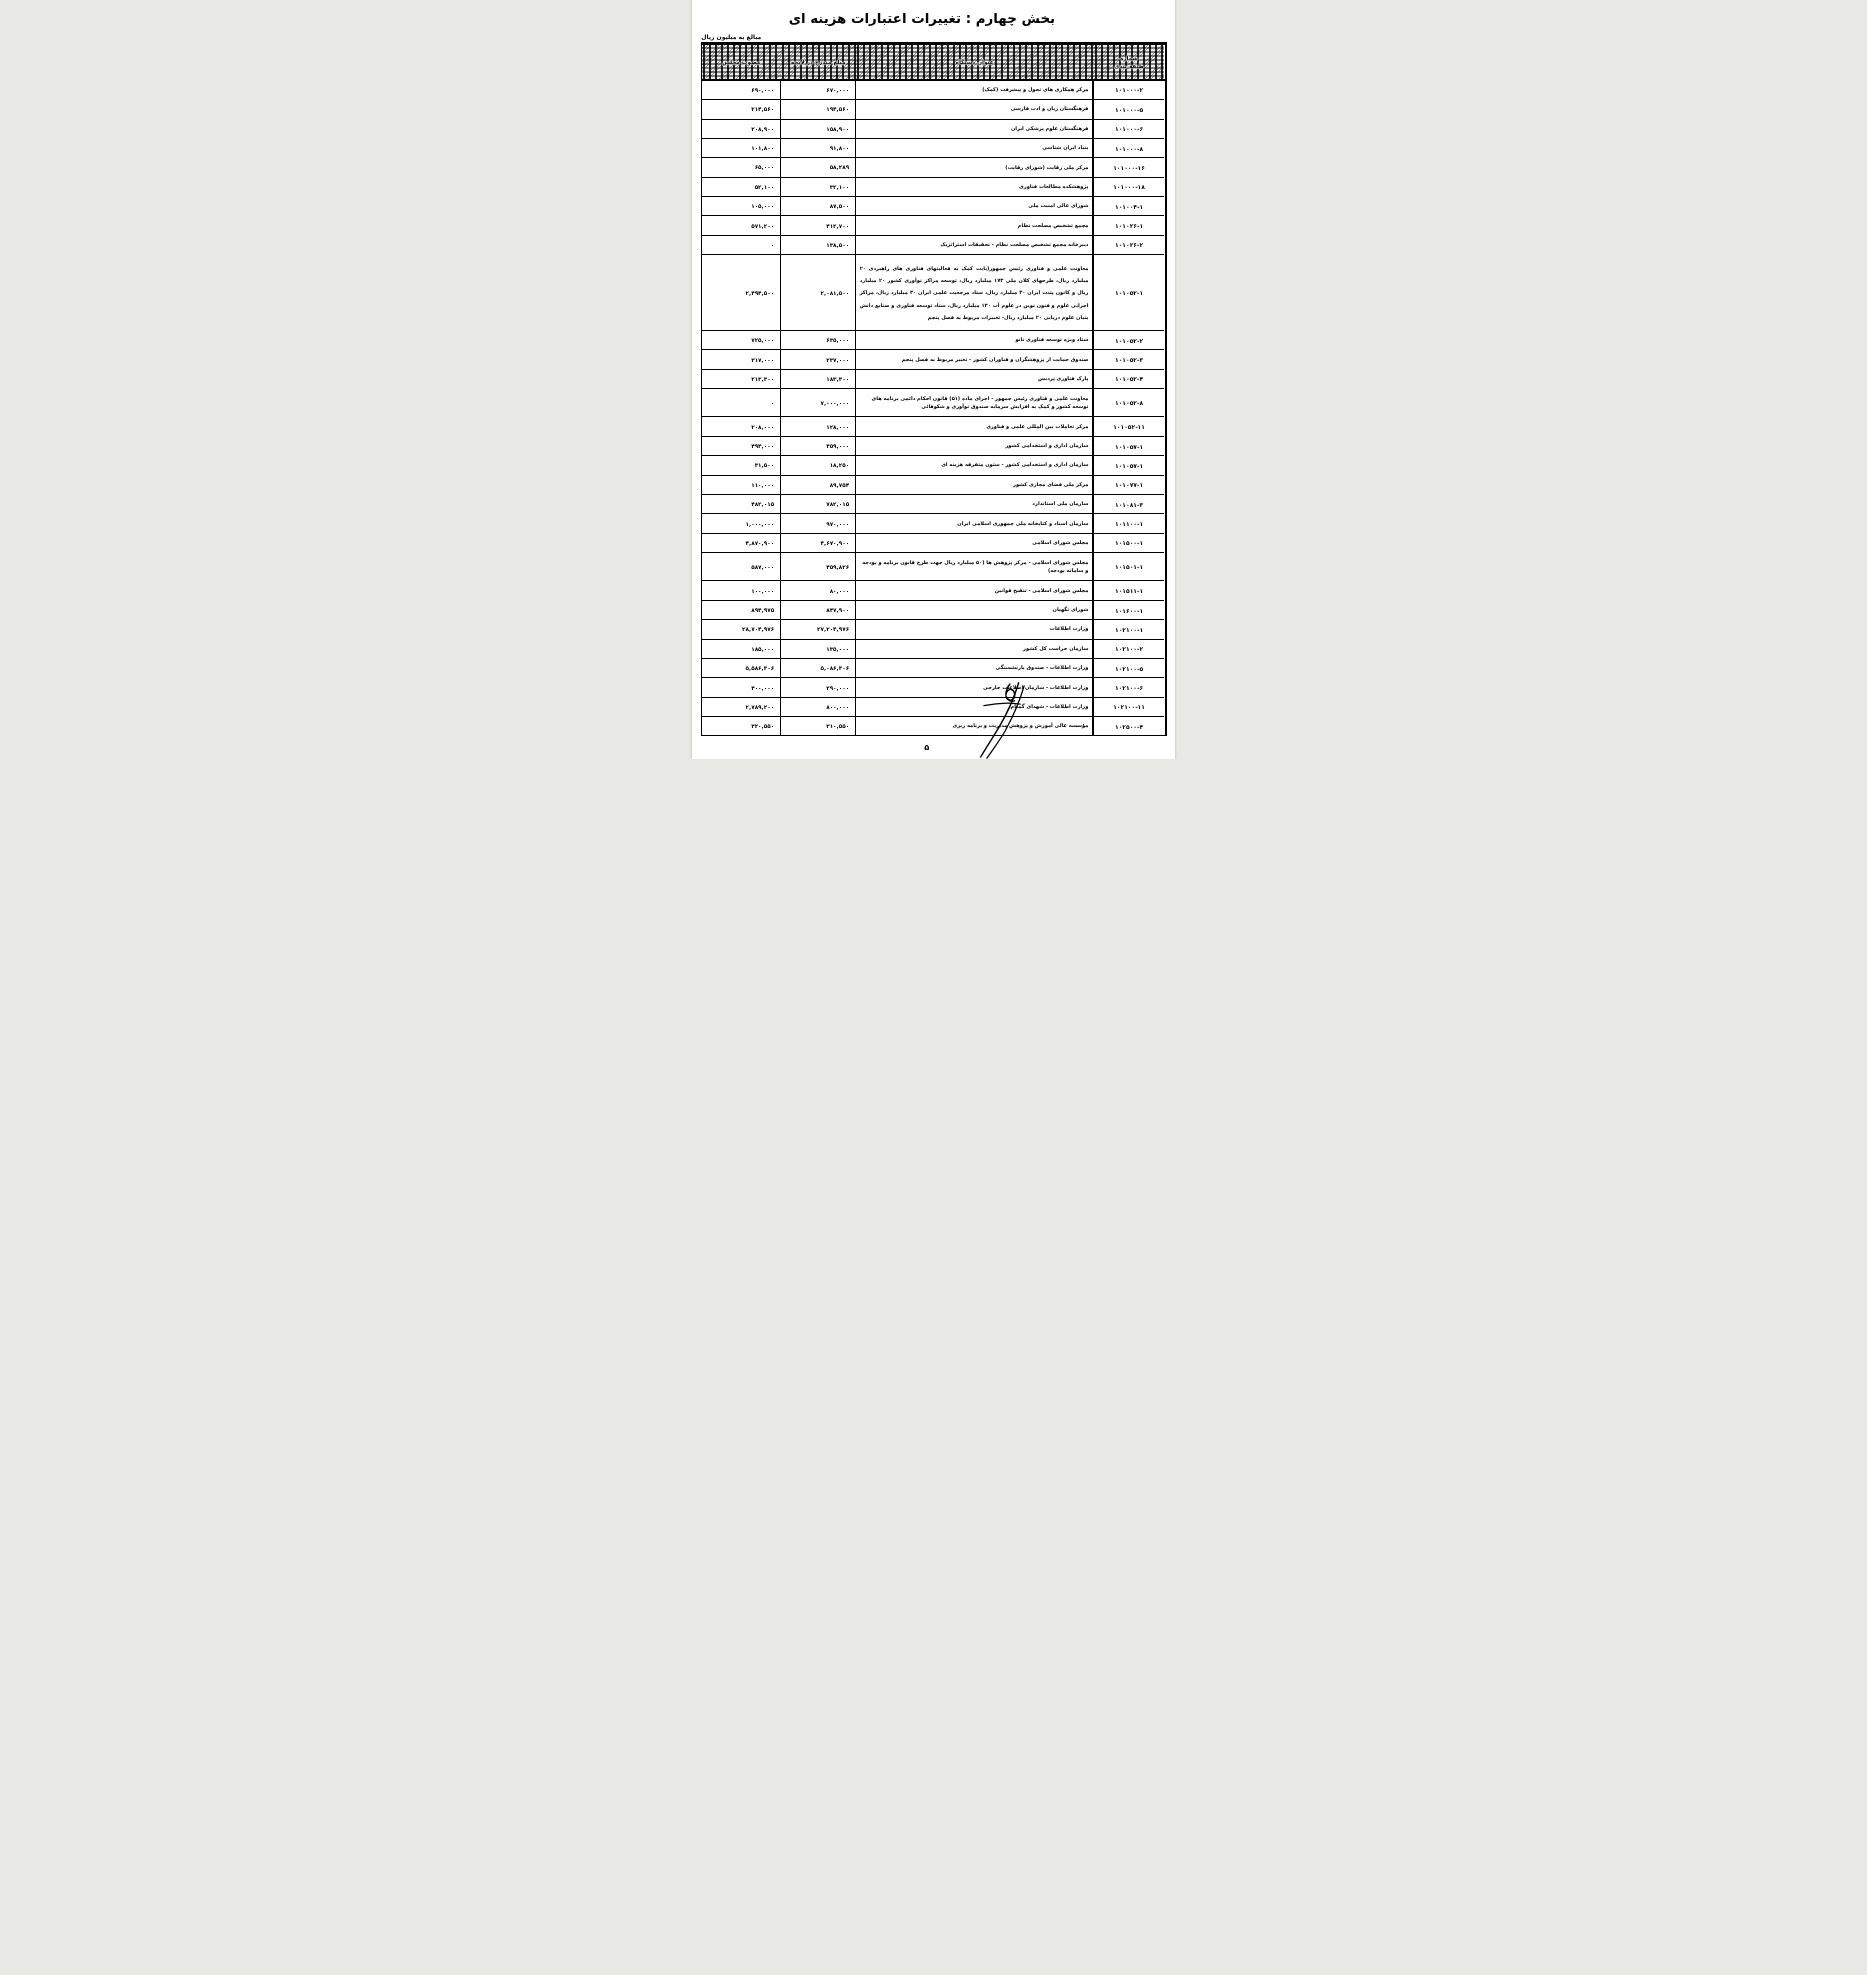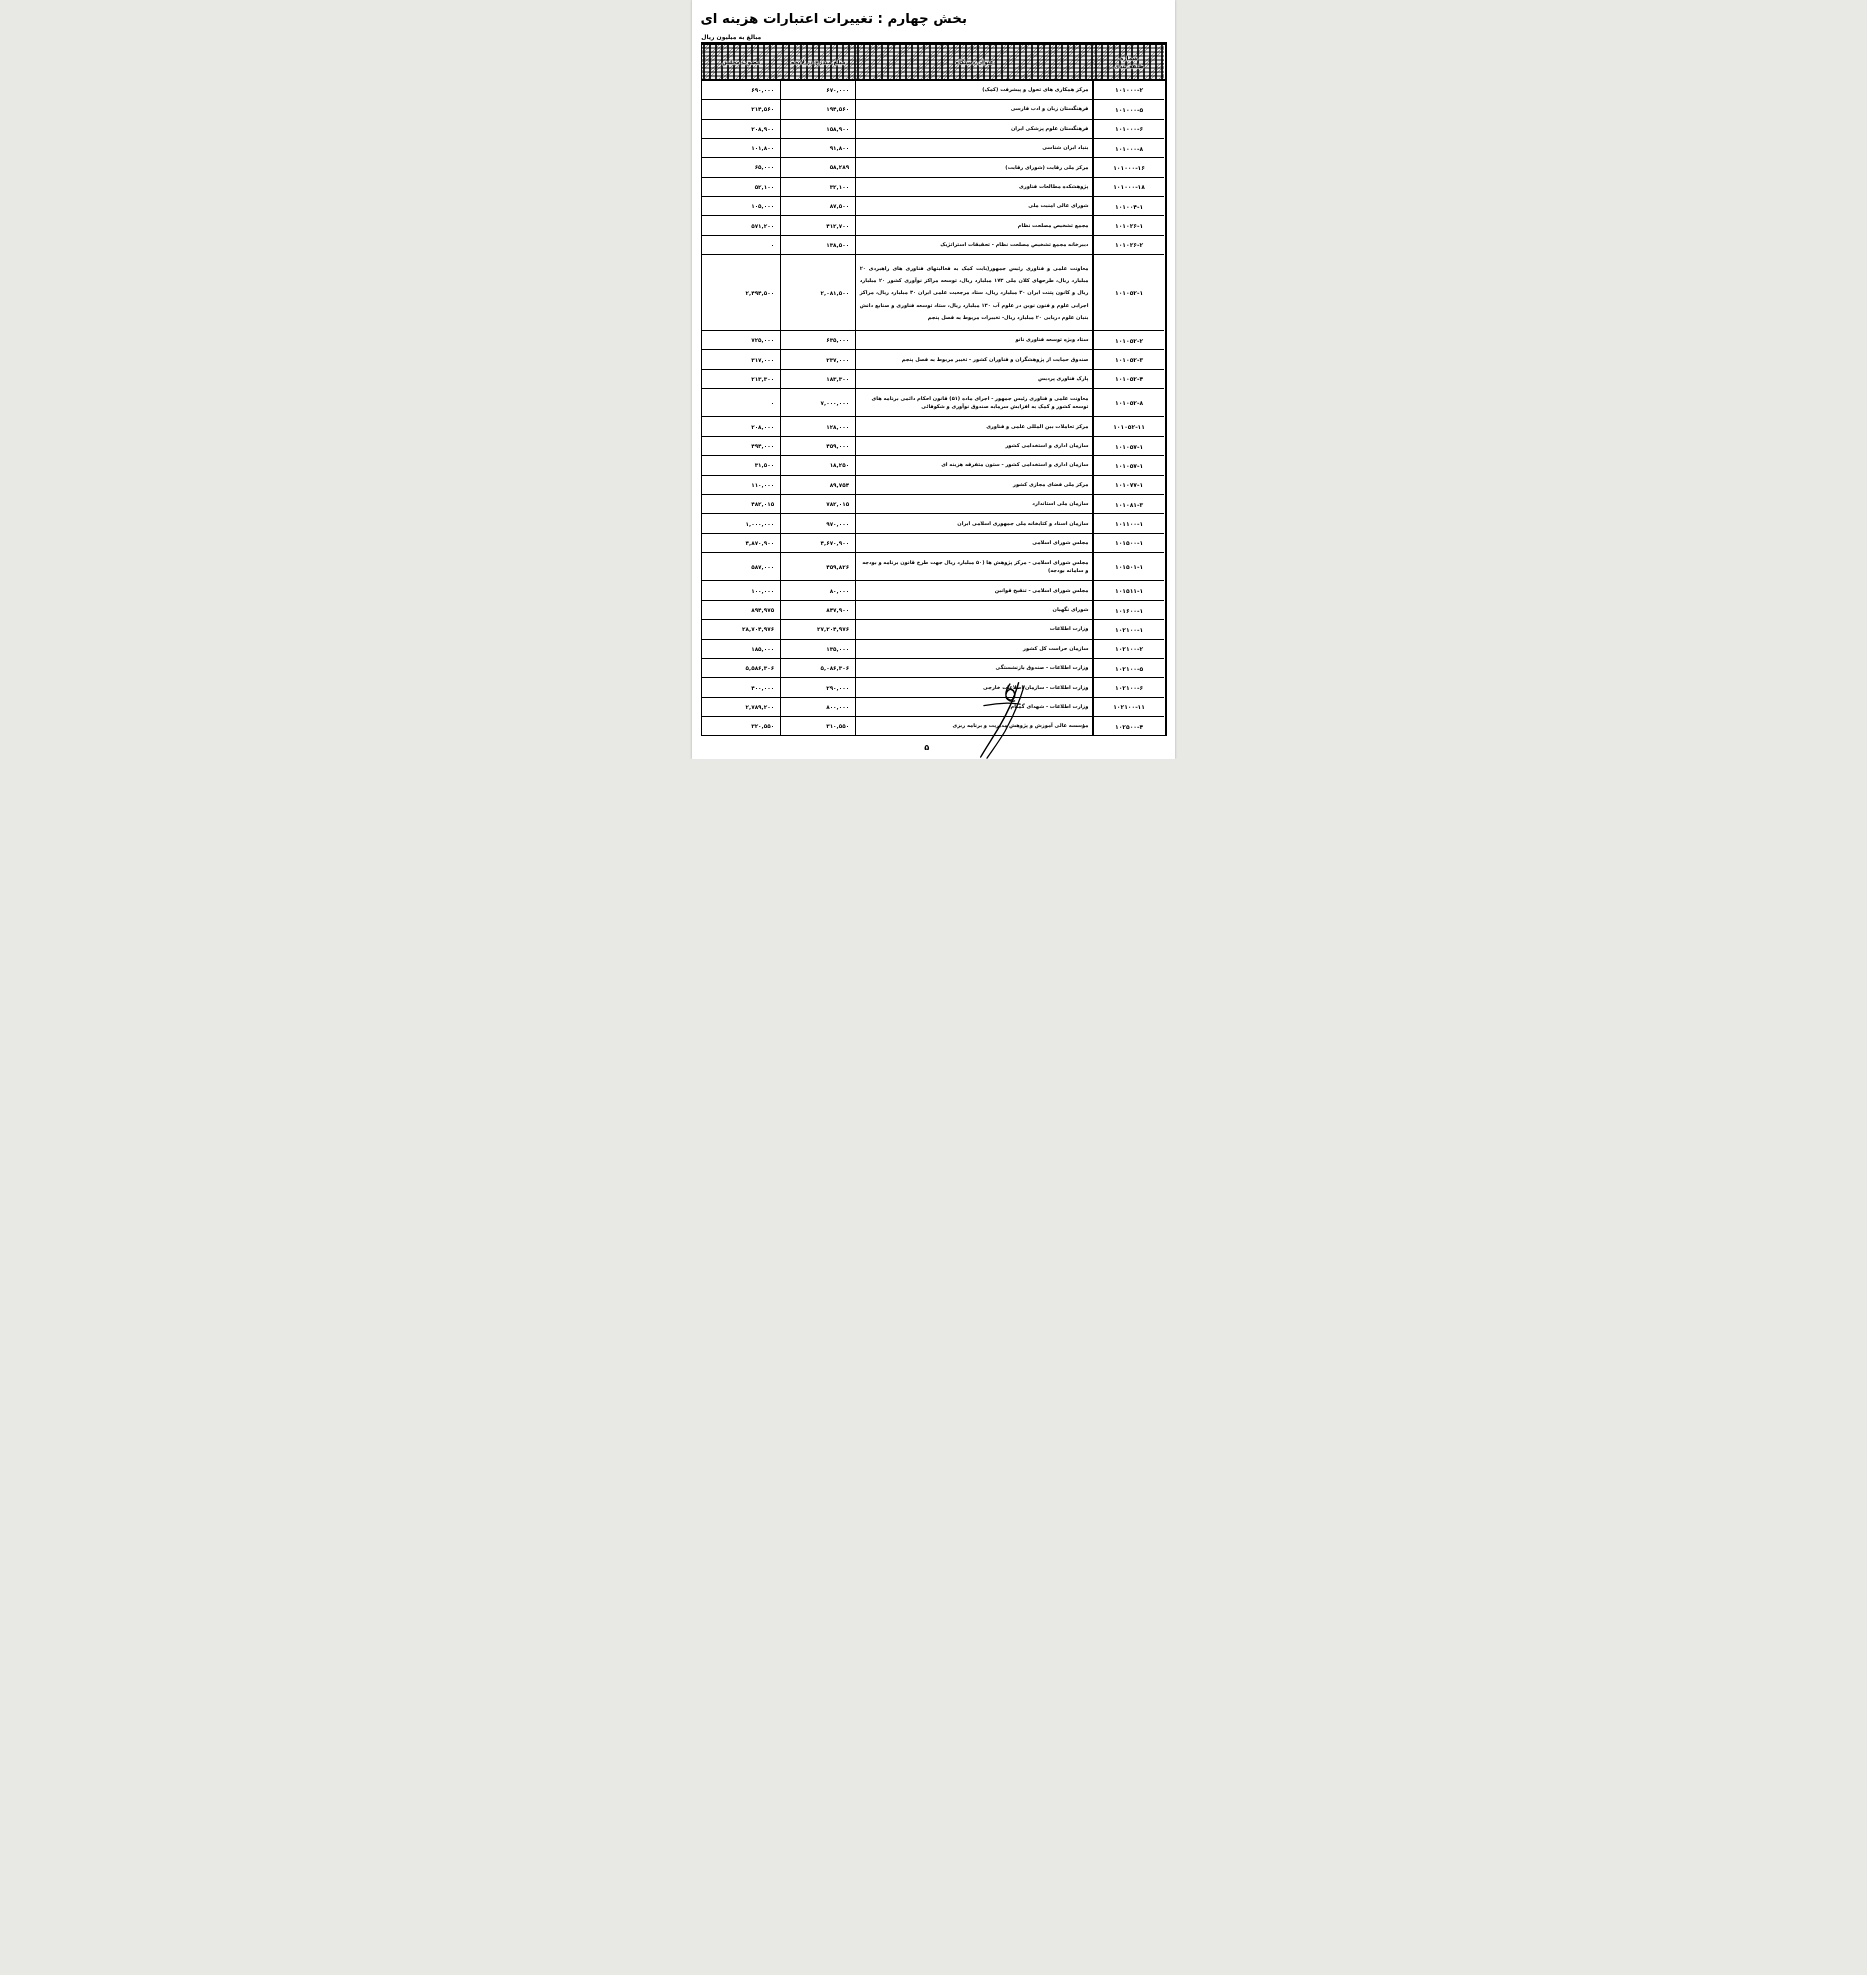--- a/index.html
+++ b/index.html
@@ -1,18 +1,18 @@
 <!DOCTYPE html>
 <html lang="fa" dir="rtl" style="font-size:6.3px"><head>
 <meta charset="utf-8">
 <style>
   html,body{margin:0;padding:0;background:#e8e8e4;}
   body{font-family:"DejaVu Sans", sans-serif; color:#000;}
   .page{position:relative;width:466px;margin:0 auto;background:#fff;padding:7.1px 8.7px 5.5px 8.7px;box-shadow:0 0 2.4px rgba(0,0,0,.25);}
-  .title{font-size:13.4px;font-weight:900;text-align:left;padding:4px 5% 7.1px 0;letter-spacing:0;}
+  .title{font-size:13.4px;font-weight:900;text-align:center;padding:4px 5% 7.1px 0;letter-spacing:0;}
   .unit-note{font-size:6px;font-weight:700;text-align:left;padding:0 0 1.6px 0.8px;}
   
   .tbl{direction:ltr;border:1.6px solid #000;border-top:3.2px solid #000;border-right:2.8px double #000;background:#fff;}
   .grid{display:grid;grid-template-columns:17.1% 16.2% 51.4% 15.3%;}
   .hrow{height:34px;border-bottom:2.4px solid #000;}
   .hcell{position:relative;display:flex;align-items:center;justify-content:center;text-align:center;
     background-color:#ededed;
     background-image:
       repeating-linear-gradient(90deg, rgba(0,0,0,.85) 0 0.4px, rgba(0,0,0,0) 0.4px 1.2px),
       repeating-linear-gradient(0deg, rgba(0,0,0,.45) 0 0.4px, rgba(0,0,0,0) 0.4px 0.8px),

